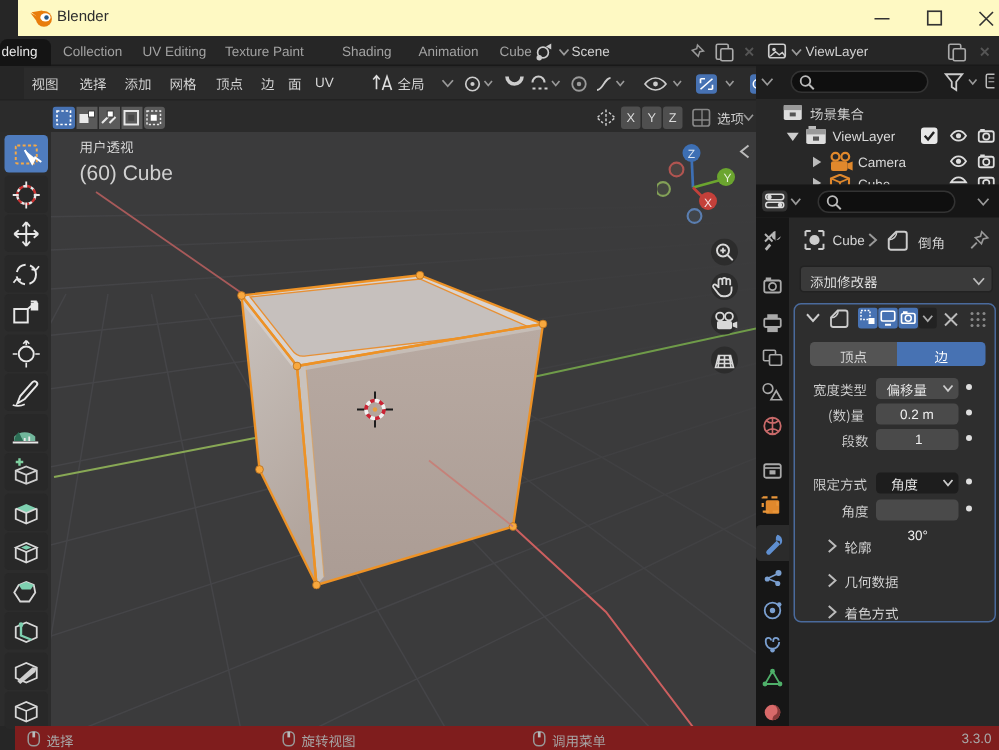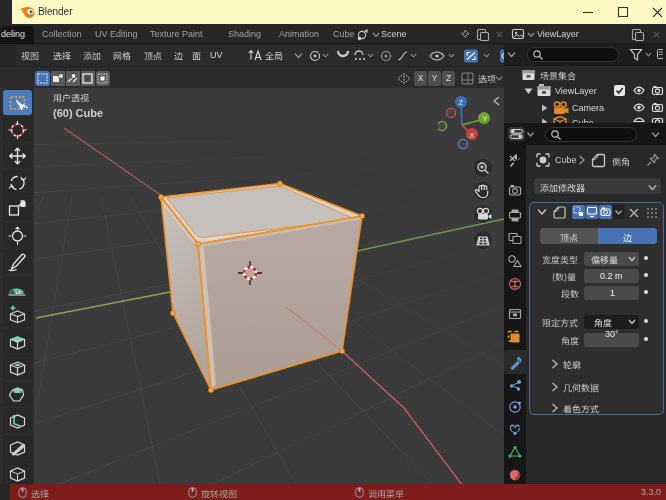--- a/index.html
+++ b/index.html
@@ -409,21 +409,21 @@
       <path transform="translate(0,9.45)" d="M2.4 -4.9H4.4V-3.7H2.4ZM2.4 -5.5H2.4C2.6 -5.8 2.9 -6.1 3.1 -6.4H5.7C5.4 -6.1 5.2 -5.7 4.9 -5.5ZM7.2 -4.9V-3.7H5.1V-4.9ZM3.0 -7.6C2.6 -6.7 1.7 -5.6 0.5 -4.8C0.7 -4.7 0.9 -4.4 1.0 -4.3C1.3 -4.4 1.5 -4.6 1.7 -4.8V-3.2C1.7 -2.1 1.6 -0.7 0.6 0.3C0.7 0.4 1.0 0.7 1.1 0.8C1.7 0.2 2.0 -0.6 2.2 -1.4H4.4V0.5H5.1V-1.4H7.2V-0.2C7.2 -0.0 7.1 0.0 7.0 0.0C6.8 0.0 6.3 0.0 5.7 0.0C5.8 0.2 5.9 0.5 6.0 0.7C6.7 0.7 7.2 0.7 7.5 0.6C7.8 0.5 7.9 0.3 7.9 -0.2V-5.5H5.7C6.1 -5.8 6.4 -6.3 6.6 -6.7L6.2 -7.0L6.1 -7.0H3.5L3.8 -7.4ZM2.4 -3.1H4.4V-2.0H2.3C2.4 -2.4 2.4 -2.8 2.4 -3.1ZM7.2 -3.1V-2.0H5.1V-3.1Z M12.5 -5.8V-5.0H11.0V-4.5H12.5V-3.0H16.0V-4.5H17.4V-5.0H16.0V-5.8H15.3V-5.0H13.1V-5.8ZM15.3 -4.5V-3.5H13.1V-4.5ZM15.8 -1.8C15.4 -1.4 14.9 -1.0 14.2 -0.7C13.6 -1.0 13.1 -1.4 12.7 -1.8ZM11.2 -2.4V-1.8H12.3L12.0 -1.7C12.4 -1.2 12.9 -0.8 13.5 -0.4C12.6 -0.2 11.7 0.0 10.7 0.1C10.8 0.2 11.0 0.5 11.0 0.7C12.1 0.5 13.2 0.3 14.2 -0.1C15.1 0.3 16.1 0.6 17.3 0.7C17.3 0.5 17.5 0.3 17.7 0.1C16.7 0.0 15.7 -0.1 14.9 -0.4C15.7 -0.8 16.4 -1.4 16.8 -2.2L16.4 -2.4L16.3 -2.4ZM13.3 -7.4C13.4 -7.2 13.5 -6.9 13.6 -6.7H10.1V-4.2C10.1 -2.9 10.1 -0.9 9.3 0.4C9.5 0.5 9.8 0.6 9.9 0.7C10.7 -0.7 10.8 -2.8 10.8 -4.2V-6.0H17.5V-6.7H14.4C14.3 -7.0 14.1 -7.3 13.9 -7.6Z" fill="#e8e8e8"></path>
     </svg>
     <svg class="abs" style="left:124px;top:196px" width="9" height="8">
       <path d="M1 1 l3 3.5 l3 -3.5" fill="none" stroke="#ccc" stroke-width="1.2"></path>
     </svg>
     <div class="abs" style="left:140px;top:196px;width:4px;height:4px;background:#dedede;border-radius:50%"></div>
     <div class="abs" style="left:80px;top:210px;width:55px;height:14px;background:#4a4a4a;border-radius:3px"></div>
     <svg style="position:absolute;left:57px;top:211.55px" width="19" height="11.7">
       <path transform="translate(0,9.45)" d="M2.4 -4.9H4.4V-3.7H2.4ZM2.4 -5.5H2.4C2.6 -5.8 2.9 -6.1 3.1 -6.4H5.7C5.4 -6.1 5.2 -5.7 4.9 -5.5ZM7.2 -4.9V-3.7H5.1V-4.9ZM3.0 -7.6C2.6 -6.7 1.7 -5.6 0.5 -4.8C0.7 -4.7 0.9 -4.4 1.0 -4.3C1.3 -4.4 1.5 -4.6 1.7 -4.8V-3.2C1.7 -2.1 1.6 -0.7 0.6 0.3C0.7 0.4 1.0 0.7 1.1 0.8C1.7 0.2 2.0 -0.6 2.2 -1.4H4.4V0.5H5.1V-1.4H7.2V-0.2C7.2 -0.0 7.1 0.0 7.0 0.0C6.8 0.0 6.3 0.0 5.7 0.0C5.8 0.2 5.9 0.5 6.0 0.7C6.7 0.7 7.2 0.7 7.5 0.6C7.8 0.5 7.9 0.3 7.9 -0.2V-5.5H5.7C6.1 -5.8 6.4 -6.3 6.6 -6.7L6.2 -7.0L6.1 -7.0H3.5L3.8 -7.4ZM2.4 -3.1H4.4V-2.0H2.3C2.4 -2.4 2.4 -2.8 2.4 -3.1ZM7.2 -3.1V-2.0H5.1V-3.1Z M12.5 -5.8V-5.0H11.0V-4.5H12.5V-3.0H16.0V-4.5H17.4V-5.0H16.0V-5.8H15.3V-5.0H13.1V-5.8ZM15.3 -4.5V-3.5H13.1V-4.5ZM15.8 -1.8C15.4 -1.4 14.9 -1.0 14.2 -0.7C13.6 -1.0 13.1 -1.4 12.7 -1.8ZM11.2 -2.4V-1.8H12.3L12.0 -1.7C12.4 -1.2 12.9 -0.8 13.5 -0.4C12.6 -0.2 11.7 0.0 10.7 0.1C10.8 0.2 11.0 0.5 11.0 0.7C12.1 0.5 13.2 0.3 14.2 -0.1C15.1 0.3 16.1 0.6 17.3 0.7C17.3 0.5 17.5 0.3 17.7 0.1C16.7 0.0 15.7 -0.1 14.9 -0.4C15.7 -0.8 16.4 -1.4 16.8 -2.2L16.4 -2.4L16.3 -2.4ZM13.3 -7.4C13.4 -7.2 13.5 -6.9 13.6 -6.7H10.1V-4.2C10.1 -2.9 10.1 -0.9 9.3 0.4C9.5 0.5 9.8 0.6 9.9 0.7C10.7 -0.7 10.8 -2.8 10.8 -4.2V-6.0H17.5V-6.7H14.4C14.3 -7.0 14.1 -7.3 13.9 -7.6Z" fill="#cccccc"></path>
     </svg>
-    <span style="position:absolute;left:101px;top:206px;font-size:9px;color:#f0f0f0;font-weight:400">30°</span>
+    <span style="position:absolute;left:101px;top:229px;font-size:9px;color:#f0f0f0;font-weight:400">30°</span>
     <div class="abs" style="left:140px;top:214px;width:4px;height:4px;background:#dedede;border-radius:50%"></div>
     <svg class="abs" style="left:47px;top:236px" width="8" height="10">
       <path d="M1.5 1 l4.5 4 l-4.5 4" fill="none" stroke="#bbb" stroke-width="1.3"></path>
     </svg>
     <svg style="position:absolute;left:59px;top:235.55px" width="19" height="11.7">
       <path transform="translate(0,9.45)" d="M5.8 -7.6C5.4 -6.5 4.6 -5.2 3.4 -4.2C3.5 -4.1 3.7 -3.9 3.8 -3.8C4.8 -4.5 5.5 -5.5 6.0 -6.5C6.6 -5.4 7.4 -4.4 8.2 -3.8C8.3 -4.0 8.5 -4.2 8.6 -4.3C7.8 -4.9 6.9 -6.1 6.4 -7.1L6.5 -7.5ZM7.4 -3.8C6.8 -3.4 6.0 -2.9 5.3 -2.5V-4.2H4.6V-0.5C4.6 0.3 4.8 0.5 5.7 0.5C5.9 0.5 7.1 0.5 7.3 0.5C8.0 0.5 8.2 0.1 8.3 -1.1C8.1 -1.2 7.8 -1.3 7.7 -1.4C7.7 -0.3 7.6 -0.1 7.2 -0.1C7.0 -0.1 6.0 -0.1 5.8 -0.1C5.3 -0.1 5.3 -0.2 5.3 -0.5V-1.8C6.1 -2.2 7.1 -2.8 7.8 -3.3ZM0.7 -3.0C0.8 -3.1 1.1 -3.1 1.4 -3.1H2.1V-1.8L0.4 -1.5L0.5 -0.8L2.1 -1.2V0.7H2.7V-1.3L3.8 -1.5L3.7 -2.1L2.7 -1.9V-3.1H3.6V-3.7H2.7V-5.1H2.1V-3.7H1.3C1.5 -4.3 1.8 -5.1 2.0 -5.8H3.6V-6.5H2.2C2.2 -6.8 2.3 -7.1 2.4 -7.4L1.7 -7.6C1.7 -7.2 1.6 -6.8 1.5 -6.5H0.4V-5.8H1.4C1.2 -5.1 1.0 -4.5 0.9 -4.3C0.8 -3.9 0.7 -3.6 0.5 -3.6C0.6 -3.4 0.7 -3.1 0.7 -3.0Z M11.9 -4.1H13.6V-3.4H11.9ZM11.3 -4.5V-3.0H14.2V-4.5ZM12.1 -6.0C12.2 -5.8 12.4 -5.6 12.5 -5.4H10.9V-4.9H14.5V-5.4H13.2C13.1 -5.6 12.9 -5.9 12.8 -6.2ZM13.9 -2.6 13.7 -2.6H11.1V-2.1H13.3C13.0 -1.9 12.7 -1.8 12.5 -1.6V-1.3L10.7 -1.2L10.8 -0.7L12.5 -0.8V0.0C12.5 0.1 12.4 0.1 12.3 0.1C12.2 0.2 11.8 0.2 11.4 0.1C11.5 0.3 11.6 0.5 11.6 0.6C12.2 0.6 12.5 0.6 12.8 0.5C13.0 0.5 13.1 0.3 13.1 0.0V-0.8L14.6 -0.9L14.6 -1.4L13.1 -1.3V-1.5C13.5 -1.7 14.0 -2.0 14.4 -2.3L14.0 -2.6ZM14.9 -5.6V0.7H15.5V-5.1H16.7C16.5 -4.5 16.2 -3.8 15.9 -3.2C16.7 -2.6 16.9 -2.0 16.9 -1.6C16.9 -1.3 16.8 -1.1 16.7 -1.0C16.6 -1.0 16.5 -0.9 16.4 -0.9C16.2 -0.9 16.0 -0.9 15.8 -0.9C15.8 -0.8 15.9 -0.5 15.9 -0.3C16.2 -0.3 16.4 -0.3 16.6 -0.3C16.8 -0.4 17.0 -0.4 17.1 -0.5C17.4 -0.7 17.5 -1.1 17.5 -1.5C17.5 -2.0 17.3 -2.6 16.6 -3.3C16.9 -4.0 17.3 -4.7 17.6 -5.4L17.1 -5.7L17.0 -5.6ZM13.2 -7.4C13.3 -7.2 13.4 -7.0 13.5 -6.8H10.0V-4.0C10.0 -2.7 9.9 -0.9 9.3 0.4C9.4 0.4 9.7 0.6 9.8 0.7C10.5 -0.6 10.6 -2.6 10.6 -4.0V-6.2H17.5V-6.8H14.3C14.1 -7.0 14.0 -7.4 13.8 -7.6Z" fill="#d5d5d5"></path>
     </svg>
     <svg class="abs" style="left:47px;top:259px" width="8" height="10">
       <path d="M1.5 1 l4.5 4 l-4.5 4" fill="none" stroke="#bbb" stroke-width="1.3"></path>
     </svg>
@@ -506,21 +506,21 @@
 <g>
 <path d="M250 173 v6 M250 191 v6 M238 185 h6 M256 185 h6" stroke="#1a1a1a" stroke-width="1.3"></path>
 <circle cx="250" cy="185" r="6" fill="none" stroke="#c23" stroke-width="2.4" stroke-dasharray="3.1 3.1"></circle>
 <circle cx="250" cy="185" r="6" fill="none" stroke="#f2f2f2" stroke-width="2.4" stroke-dasharray="3.1 3.1" stroke-dashoffset="3.1"></circle>
 <circle cx="250" cy="185" r="1.5" fill="#e9a13e"></circle>
 </g>
 </svg>
     <svg style="position:absolute;left:53px;top:3.55px" width="37" height="11.7">
       <path transform="translate(0,9.45)" d="M1.4 -6.9V-3.7C1.4 -2.4 1.3 -0.8 0.3 0.3C0.4 0.4 0.7 0.6 0.8 0.8C1.5 0.0 1.8 -1.0 1.9 -2.0H4.2V0.6H4.9V-2.0H7.3V-0.2C7.3 -0.0 7.3 0.0 7.1 0.0C6.9 0.0 6.3 0.0 5.7 0.0C5.8 0.2 5.9 0.5 5.9 0.7C6.7 0.7 7.3 0.7 7.6 0.6C7.9 0.4 8.0 0.2 8.0 -0.2V-6.9ZM2.0 -6.3H4.2V-4.8H2.0ZM7.3 -6.3V-4.8H4.9V-6.3ZM2.0 -4.2H4.2V-2.7H2.0C2.0 -3.0 2.0 -3.4 2.0 -3.7ZM7.3 -4.2V-2.7H4.9V-4.2Z M11.2 -5.5H15.9V-3.7H11.2L11.2 -4.2ZM13.0 -7.4C13.1 -7.0 13.3 -6.5 13.5 -6.2H10.5V-4.2C10.5 -2.8 10.4 -1.0 9.3 0.4C9.5 0.4 9.8 0.6 9.9 0.8C10.8 -0.3 11.1 -1.8 11.2 -3.1H15.9V-2.5H16.6V-6.2H13.8L14.2 -6.3C14.1 -6.6 13.8 -7.2 13.6 -7.6Z M18.5 -6.9C19.1 -6.4 19.7 -5.8 19.9 -5.4L20.5 -5.8C20.2 -6.2 19.6 -6.8 19.1 -7.3ZM25.7 -7.4C24.6 -7.2 22.7 -7.0 21.0 -7.0C21.1 -6.8 21.2 -6.6 21.2 -6.5C21.9 -6.5 22.6 -6.5 23.3 -6.6V-5.9H20.8V-5.4H22.9C22.3 -4.7 21.4 -4.2 20.5 -3.9C20.7 -3.8 20.9 -3.5 21.0 -3.4C21.8 -3.7 22.7 -4.3 23.3 -5.0V-3.8H24.0V-5.1C24.6 -4.4 25.5 -3.8 26.3 -3.4C26.4 -3.6 26.6 -3.8 26.7 -3.9C25.9 -4.2 25.0 -4.8 24.4 -5.4H26.6V-5.9H24.0V-6.6C24.8 -6.7 25.5 -6.8 26.1 -7.0ZM21.5 -3.6V-3.1H22.6C22.4 -2.1 22.0 -1.4 20.8 -1.0C20.9 -0.9 21.1 -0.7 21.1 -0.5C22.6 -1.0 23.0 -1.9 23.2 -3.1H24.3C24.2 -2.8 24.1 -2.5 24.1 -2.3H25.6C25.5 -1.6 25.4 -1.3 25.3 -1.2C25.2 -1.2 25.2 -1.1 25.0 -1.1C24.9 -1.1 24.4 -1.2 24.0 -1.2C24.1 -1.0 24.2 -0.8 24.2 -0.7C24.6 -0.6 25.1 -0.6 25.3 -0.6C25.5 -0.7 25.7 -0.7 25.8 -0.8C26.0 -1.0 26.1 -1.5 26.2 -2.5C26.3 -2.6 26.3 -2.8 26.3 -2.8H24.8L25.0 -3.6ZM20.3 -4.1H18.5V-3.5H19.6V-0.7C19.2 -0.6 18.8 -0.2 18.4 0.1L18.9 0.7C19.4 0.2 19.9 -0.3 20.2 -0.3C20.4 -0.3 20.7 -0.0 21.0 0.2C21.6 0.5 22.4 0.6 23.4 0.6C24.3 0.6 25.8 0.6 26.5 0.5C26.5 0.3 26.6 -0.0 26.7 -0.2C25.8 -0.1 24.4 -0.0 23.4 -0.0C22.5 -0.0 21.7 -0.1 21.1 -0.4C20.7 -0.7 20.5 -0.9 20.3 -0.9Z M31.1 -7.1V-2.3H31.7V-6.5H34.5V-2.3H35.2V-7.1ZM28.4 -7.2C28.7 -6.9 29.1 -6.4 29.2 -6.1L29.8 -6.4C29.6 -6.7 29.2 -7.2 28.9 -7.5ZM32.7 -5.8V-4.1C32.7 -2.7 32.5 -1.0 30.2 0.2C30.3 0.3 30.5 0.6 30.6 0.7C32.0 0.0 32.7 -0.9 33.0 -1.9V-0.2C33.0 0.4 33.3 0.6 33.9 0.6H34.7C35.5 0.6 35.6 0.2 35.7 -1.2C35.5 -1.2 35.3 -1.3 35.1 -1.5C35.1 -0.2 35.0 0.1 34.7 0.1H34.0C33.7 0.1 33.7 0.0 33.7 -0.3V-2.5H33.2C33.3 -3.0 33.4 -3.6 33.4 -4.1V-5.8ZM27.6 -6.0V-5.4H29.7C29.2 -4.2 28.3 -3.1 27.4 -2.5C27.4 -2.4 27.6 -2.0 27.7 -1.8C28.0 -2.1 28.4 -2.4 28.7 -2.8V0.7H29.3V-3.2C29.7 -2.8 30.1 -2.2 30.2 -2.0L30.7 -2.5C30.5 -2.7 29.9 -3.4 29.5 -3.8C30.0 -4.4 30.3 -5.1 30.6 -5.8L30.2 -6.0L30.1 -6.0Z" fill="#d8d8d8"></path>
     </svg>
-    <span style="position:absolute;left:53px;top:19px;font-size:11px;color:#d0d0d0;font-weight:700">(60) Cube</span>
+    <span style="position:absolute;left:53px;top:19px;font-size:14px;color:#d0d0d0;font-weight:400">(60) Cube</span>
     <svg class="abs" style="left:438px;top:1px" width="64" height="64" viewBox="0 0 64 64">
 <g stroke-width="1.8">
 <line x1="24" y1="36" x2="23" y2="14" stroke="#3d6fb4"></line>
 <line x1="24" y1="36" x2="46" y2="30" stroke="#6ba52f"></line>
 <line x1="24" y1="36" x2="34" y2="46" stroke="#c4403a"></line>
 </g>
 <circle cx="23" cy="13" r="6" fill="#3d6fb4"></circle>
       <text x="23" y="16" font-size="8" fill="#dce6f2" text-anchor="middle" font-family="Liberation Sans">Z</text>
 <circle cx="46" cy="29" r="6" fill="#6ba52f"></circle>
       <text x="47" y="32" font-size="8" fill="#e8f2dc" text-anchor="middle" font-family="Liberation Sans">Y</text>

